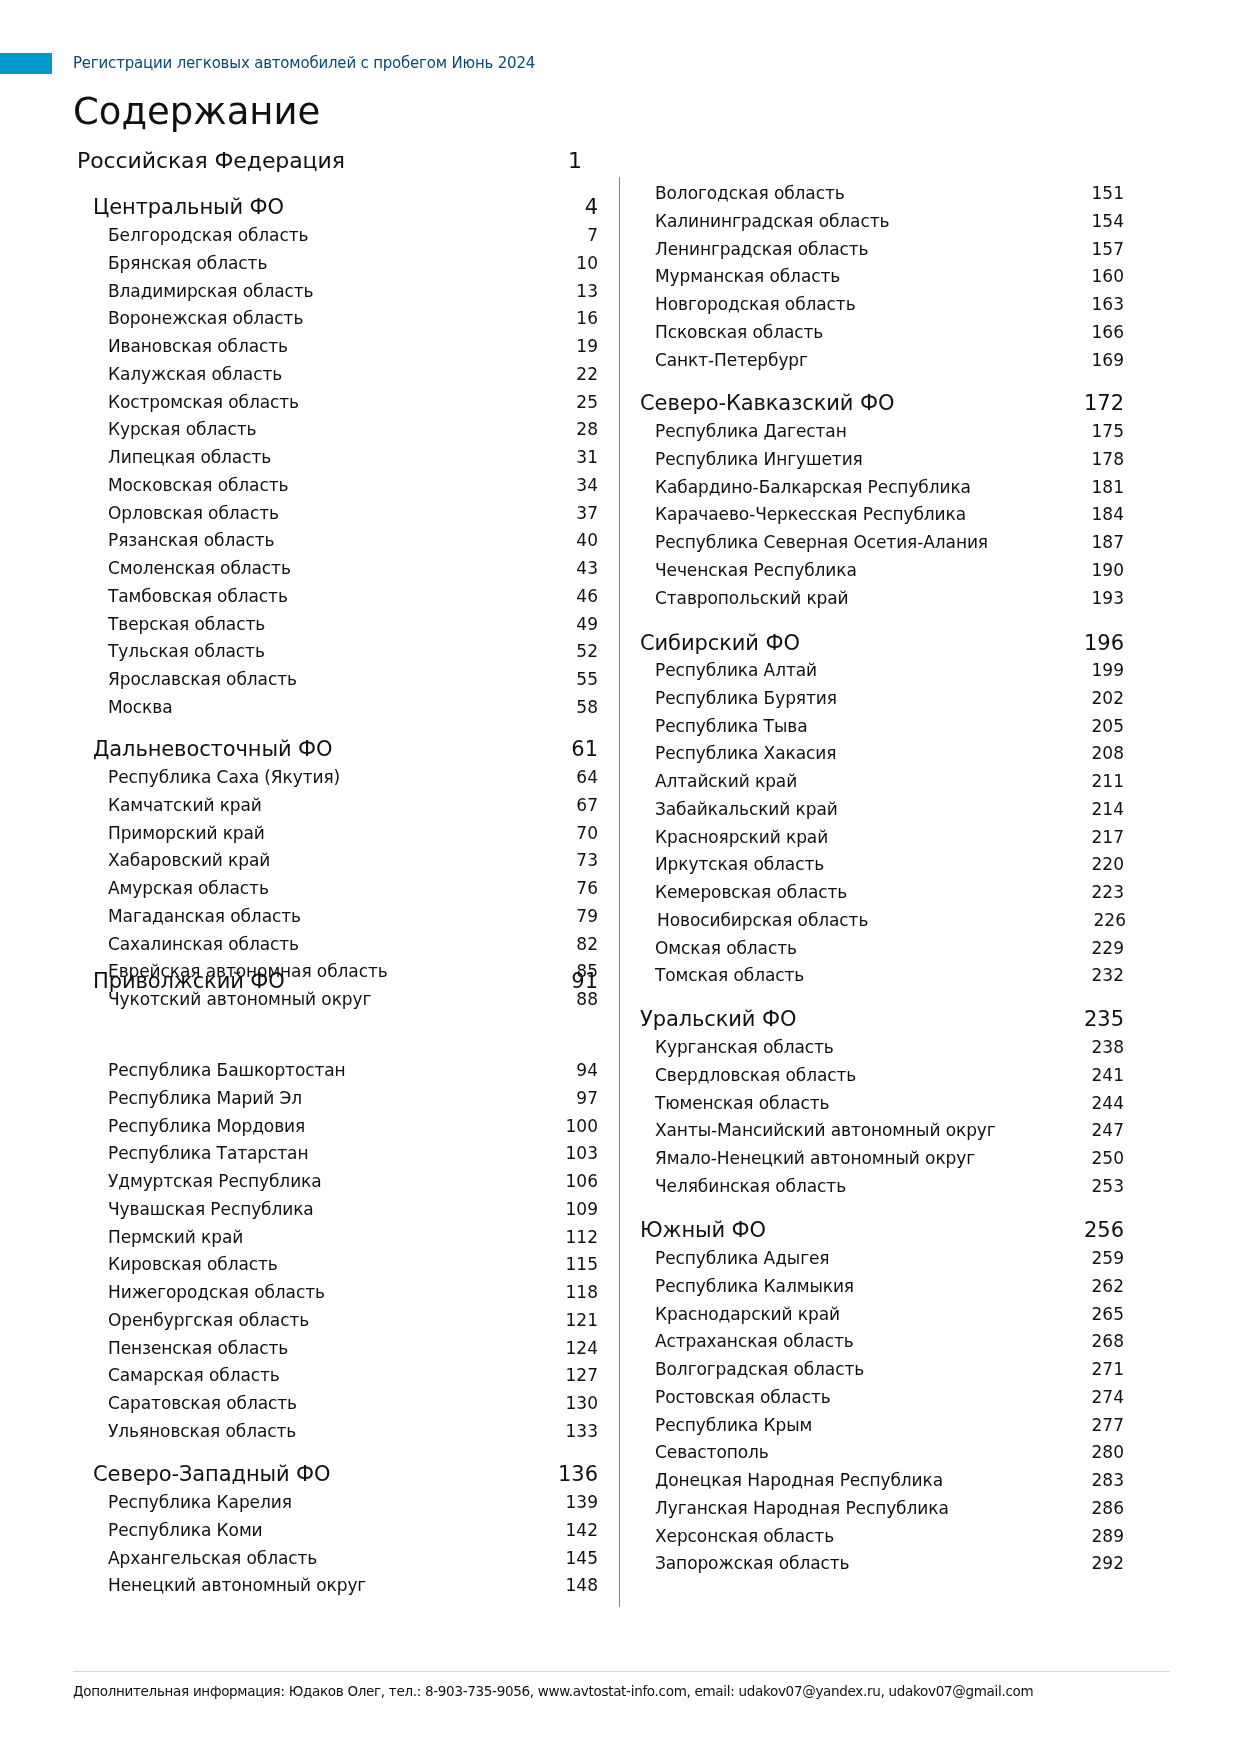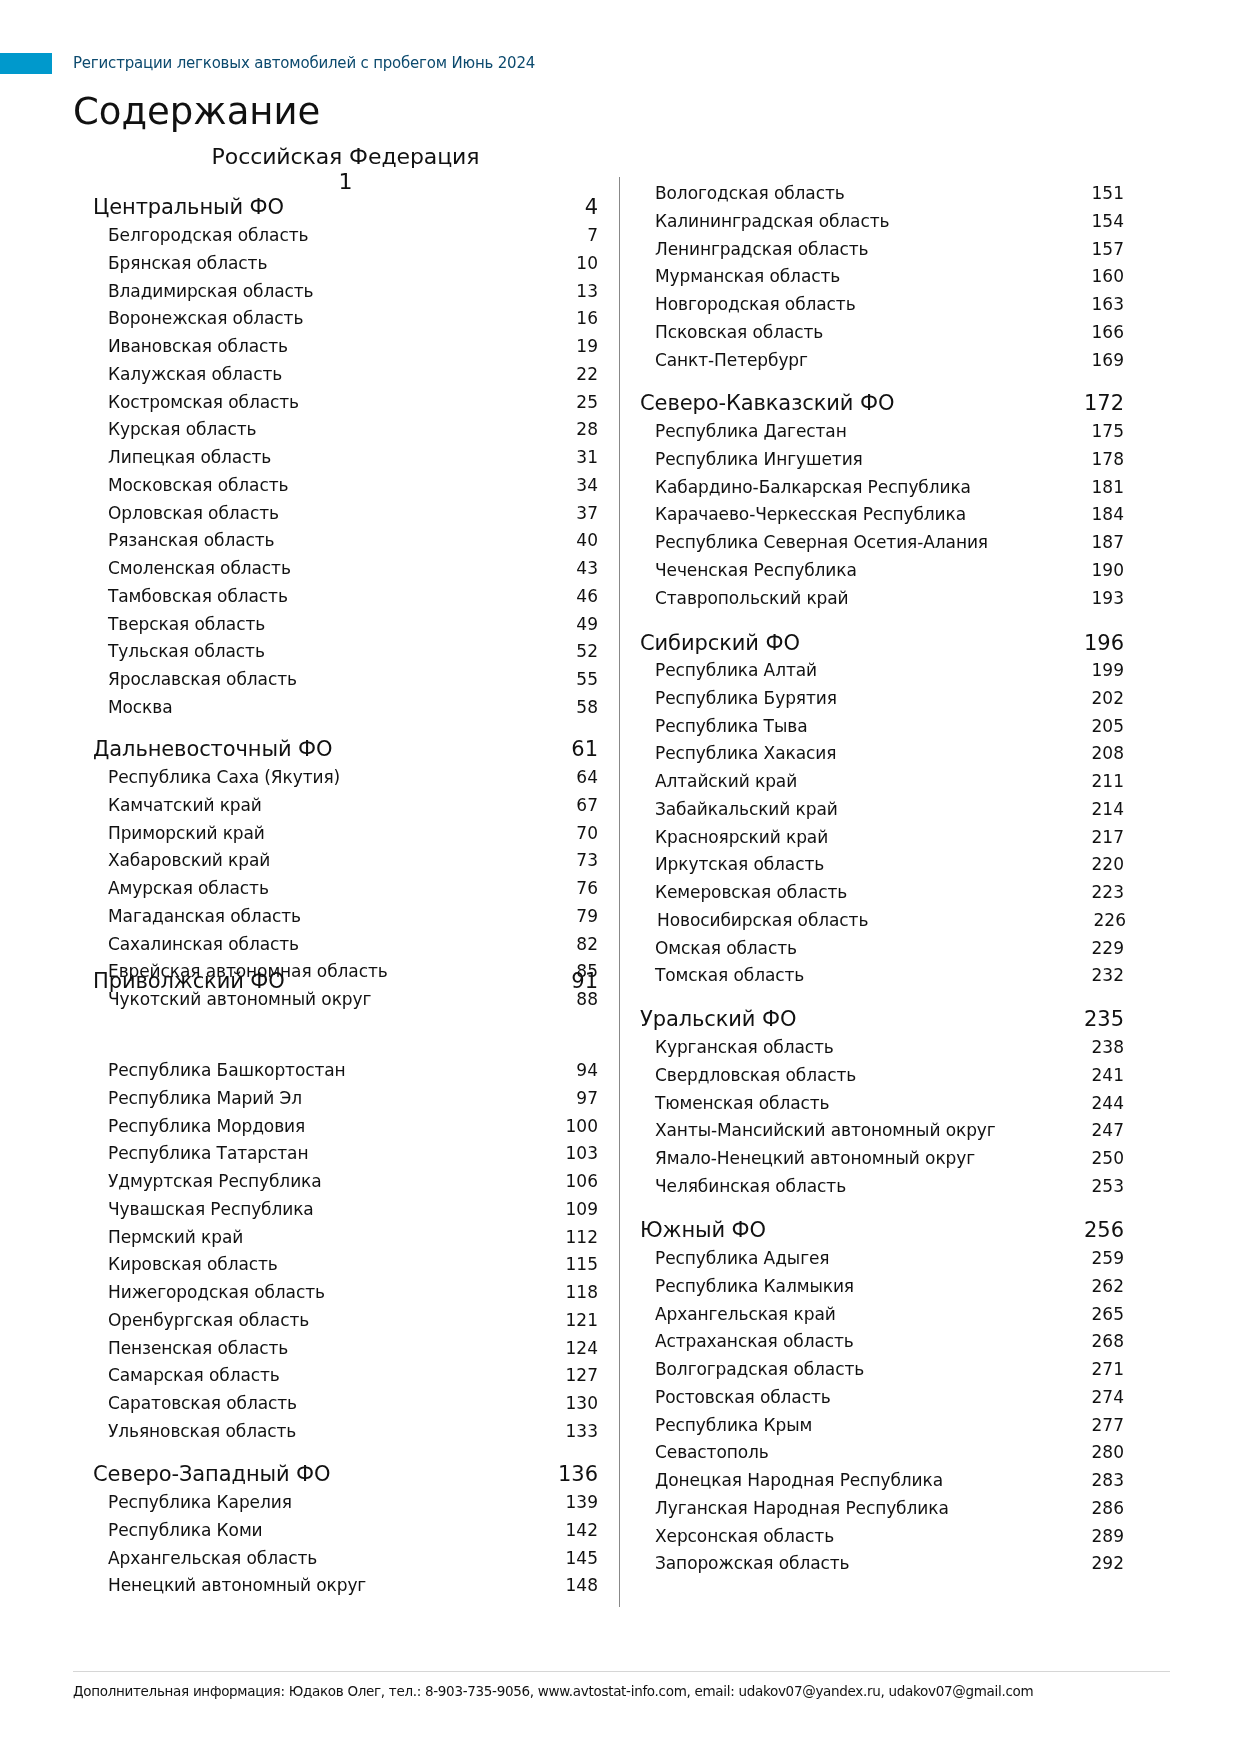--- a/index.html
+++ b/index.html
@@ -19,21 +19,21 @@
   .footer-text { position: absolute; left: 73px; top: 1682px; font-size: 13.5px; line-height: 18px; color: #111; letter-spacing: -0.3px; white-space: nowrap; }
 </style>
 </head>
 <body>
 
 <div class="accent-bar"></div>
 <div class="doc-header">Регистрации легковых автомобилей с пробегом Июнь 2024</div>
 <h1 class="page-title" style="margin:0;">Содержание</h1>
 
 <div id="toc">
-    <div class="toc-row top" style="left: 93px; width: 505px; top: 144px; flex-direction: column;">
+    <div class="toc-row top" style="left: 77px; width: 505px; top: 144px;">
       <span class="label">Российская Федерация</span>
       <span class="page">1</span>
     </div>
     <div class="toc-row heading" style="left: 93px; width: 505px; top: 192px;">
       <span class="label">Центральный ФО</span>
       <span class="page">4</span>
     </div>
     <div class="toc-row item" style="left: 108px; width: 490px; top: 222px;">
       <span class="label">Белгородская область</span>
       <span class="page">7</span>
@@ -372,21 +372,21 @@
     </div>
     <div class="toc-row item" style="left: 655px; width: 469px; top: 1245px;">
       <span class="label">Республика Адыгея</span>
       <span class="page">259</span>
     </div>
     <div class="toc-row item" style="left: 655px; width: 469px; top: 1272.75px;">
       <span class="label">Республика Калмыкия</span>
       <span class="page">262</span>
     </div>
     <div class="toc-row item" style="left: 655px; width: 469px; top: 1300.5px;">
-      <span class="label">Архангельская край</span>
+      <span class="label">Краснодарский край</span>
       <span class="page">265</span>
     </div>
     <div class="toc-row item" style="left: 655px; width: 469px; top: 1328.25px;">
       <span class="label">Астраханская область</span>
       <span class="page">268</span>
     </div>
     <div class="toc-row item" style="left: 655px; width: 469px; top: 1356px;">
       <span class="label">Волгоградская область</span>
       <span class="page">271</span>
     </div>

